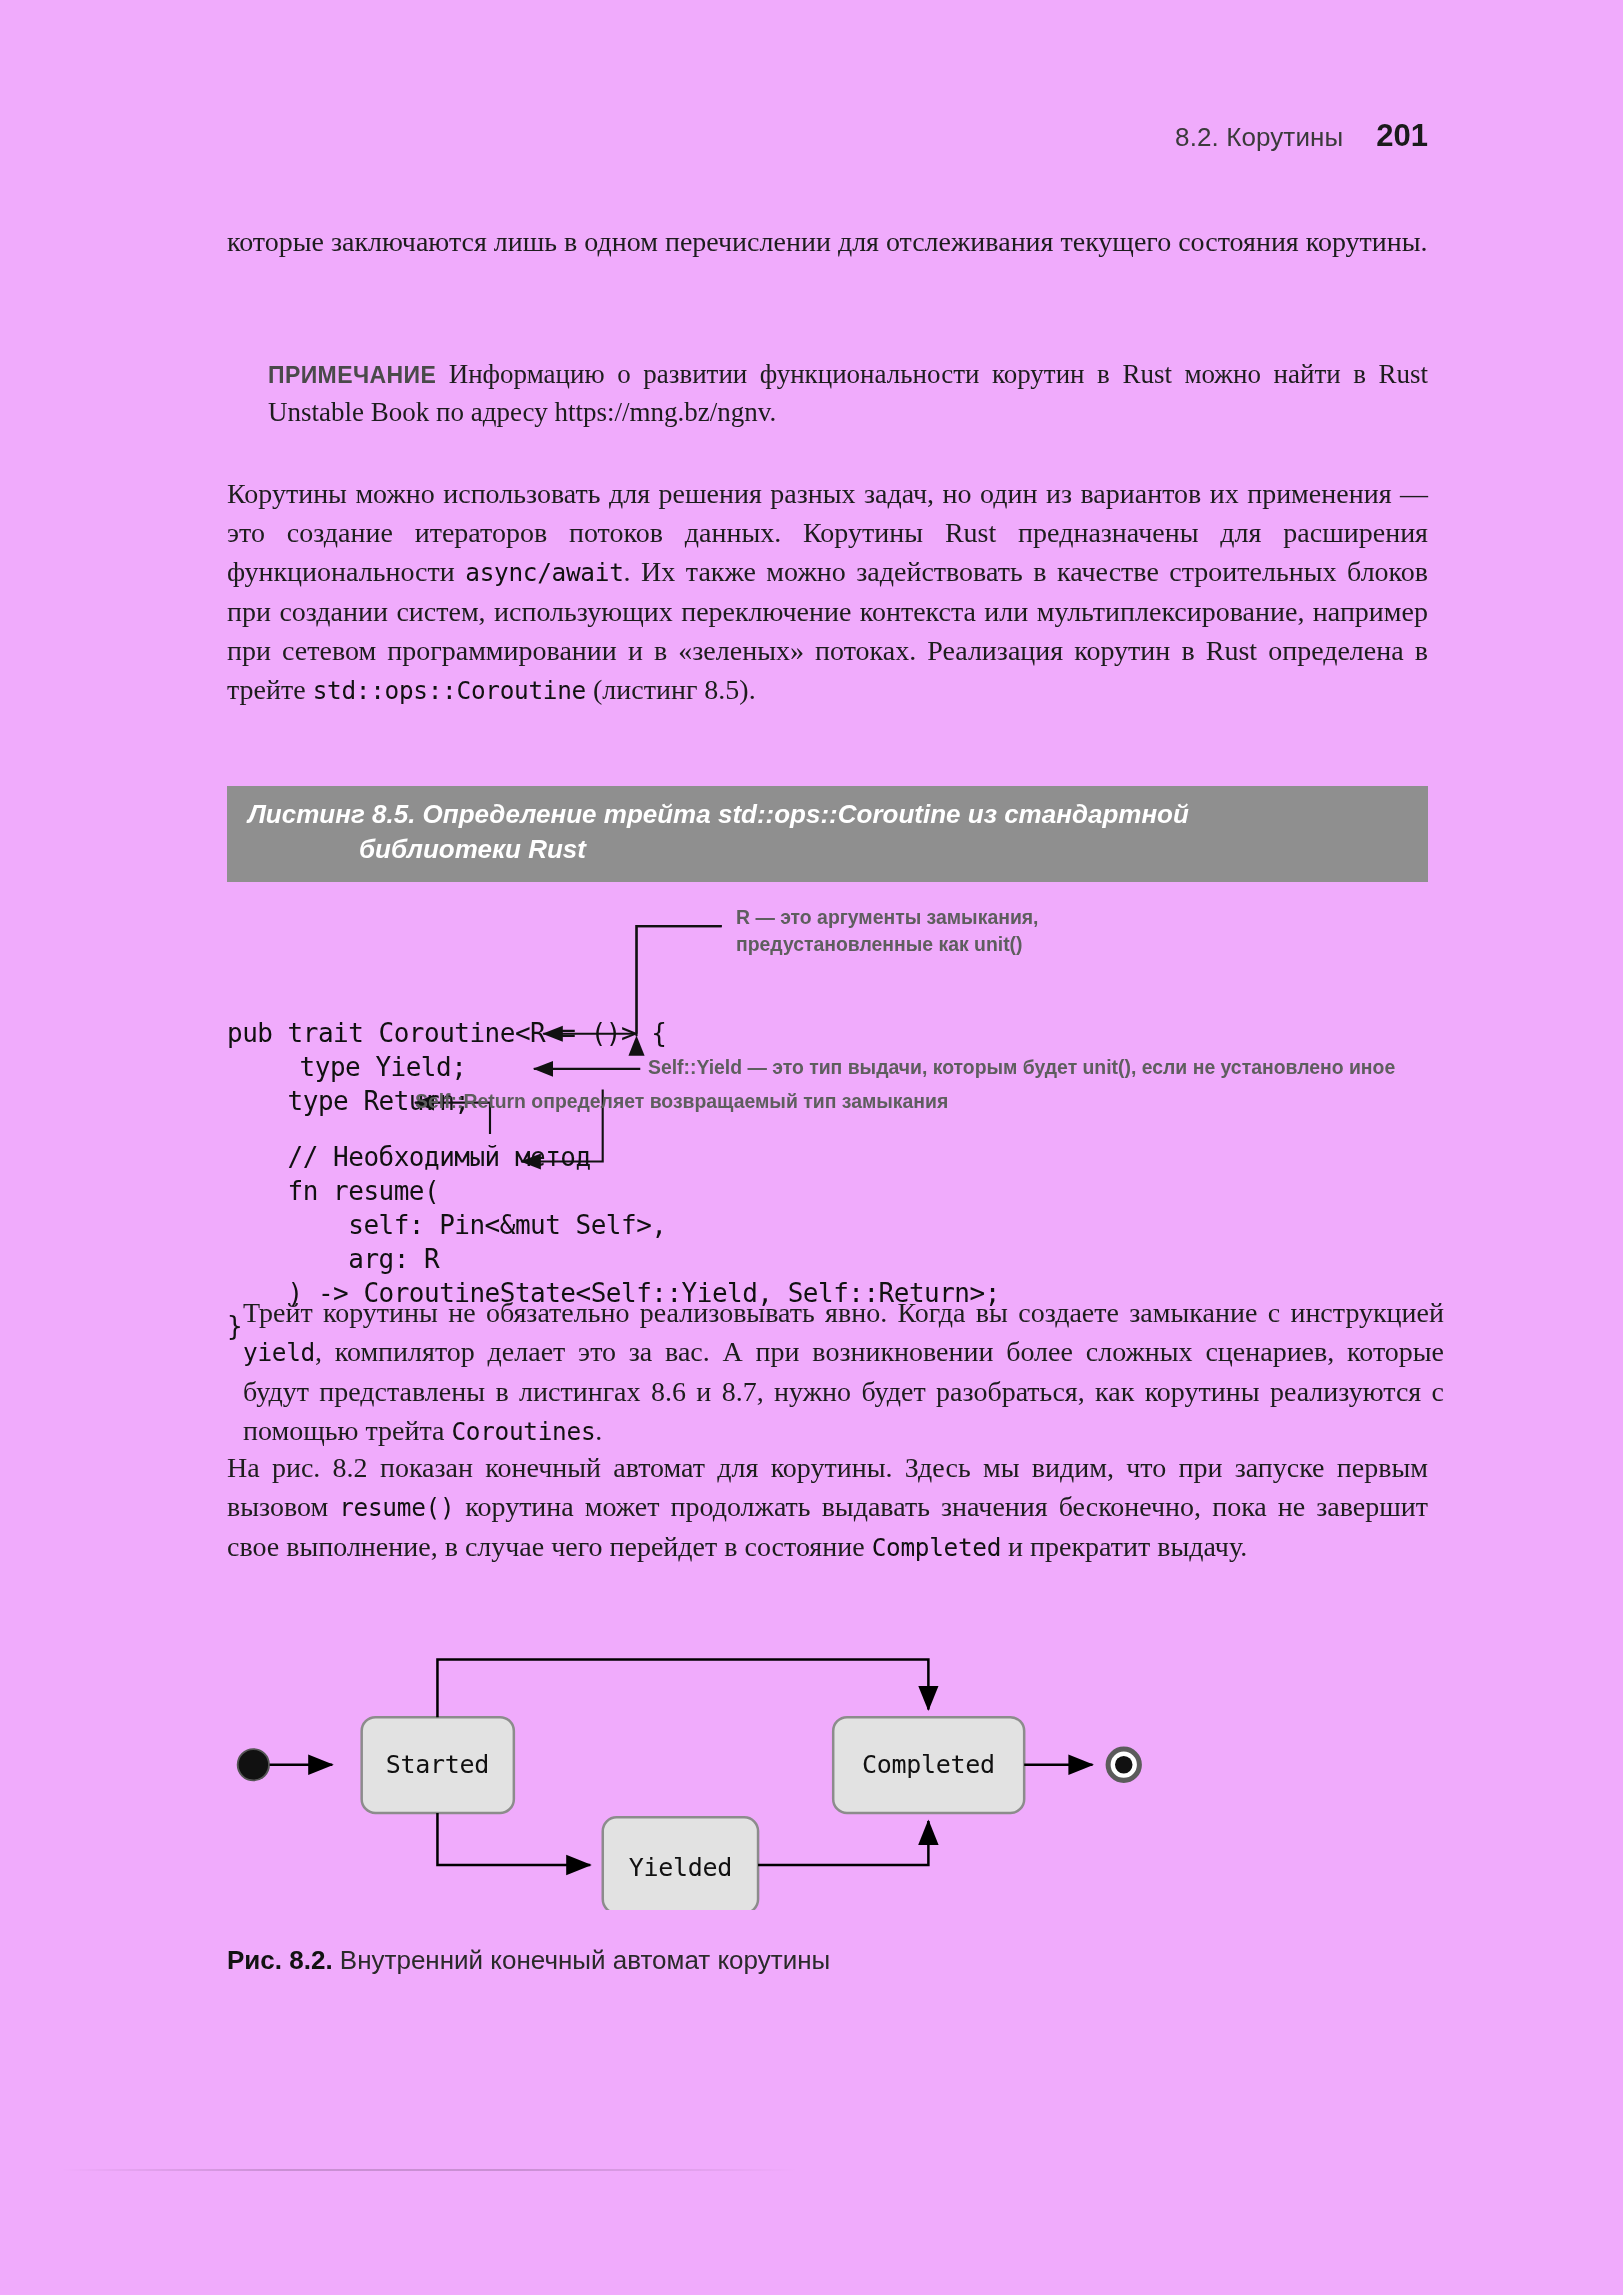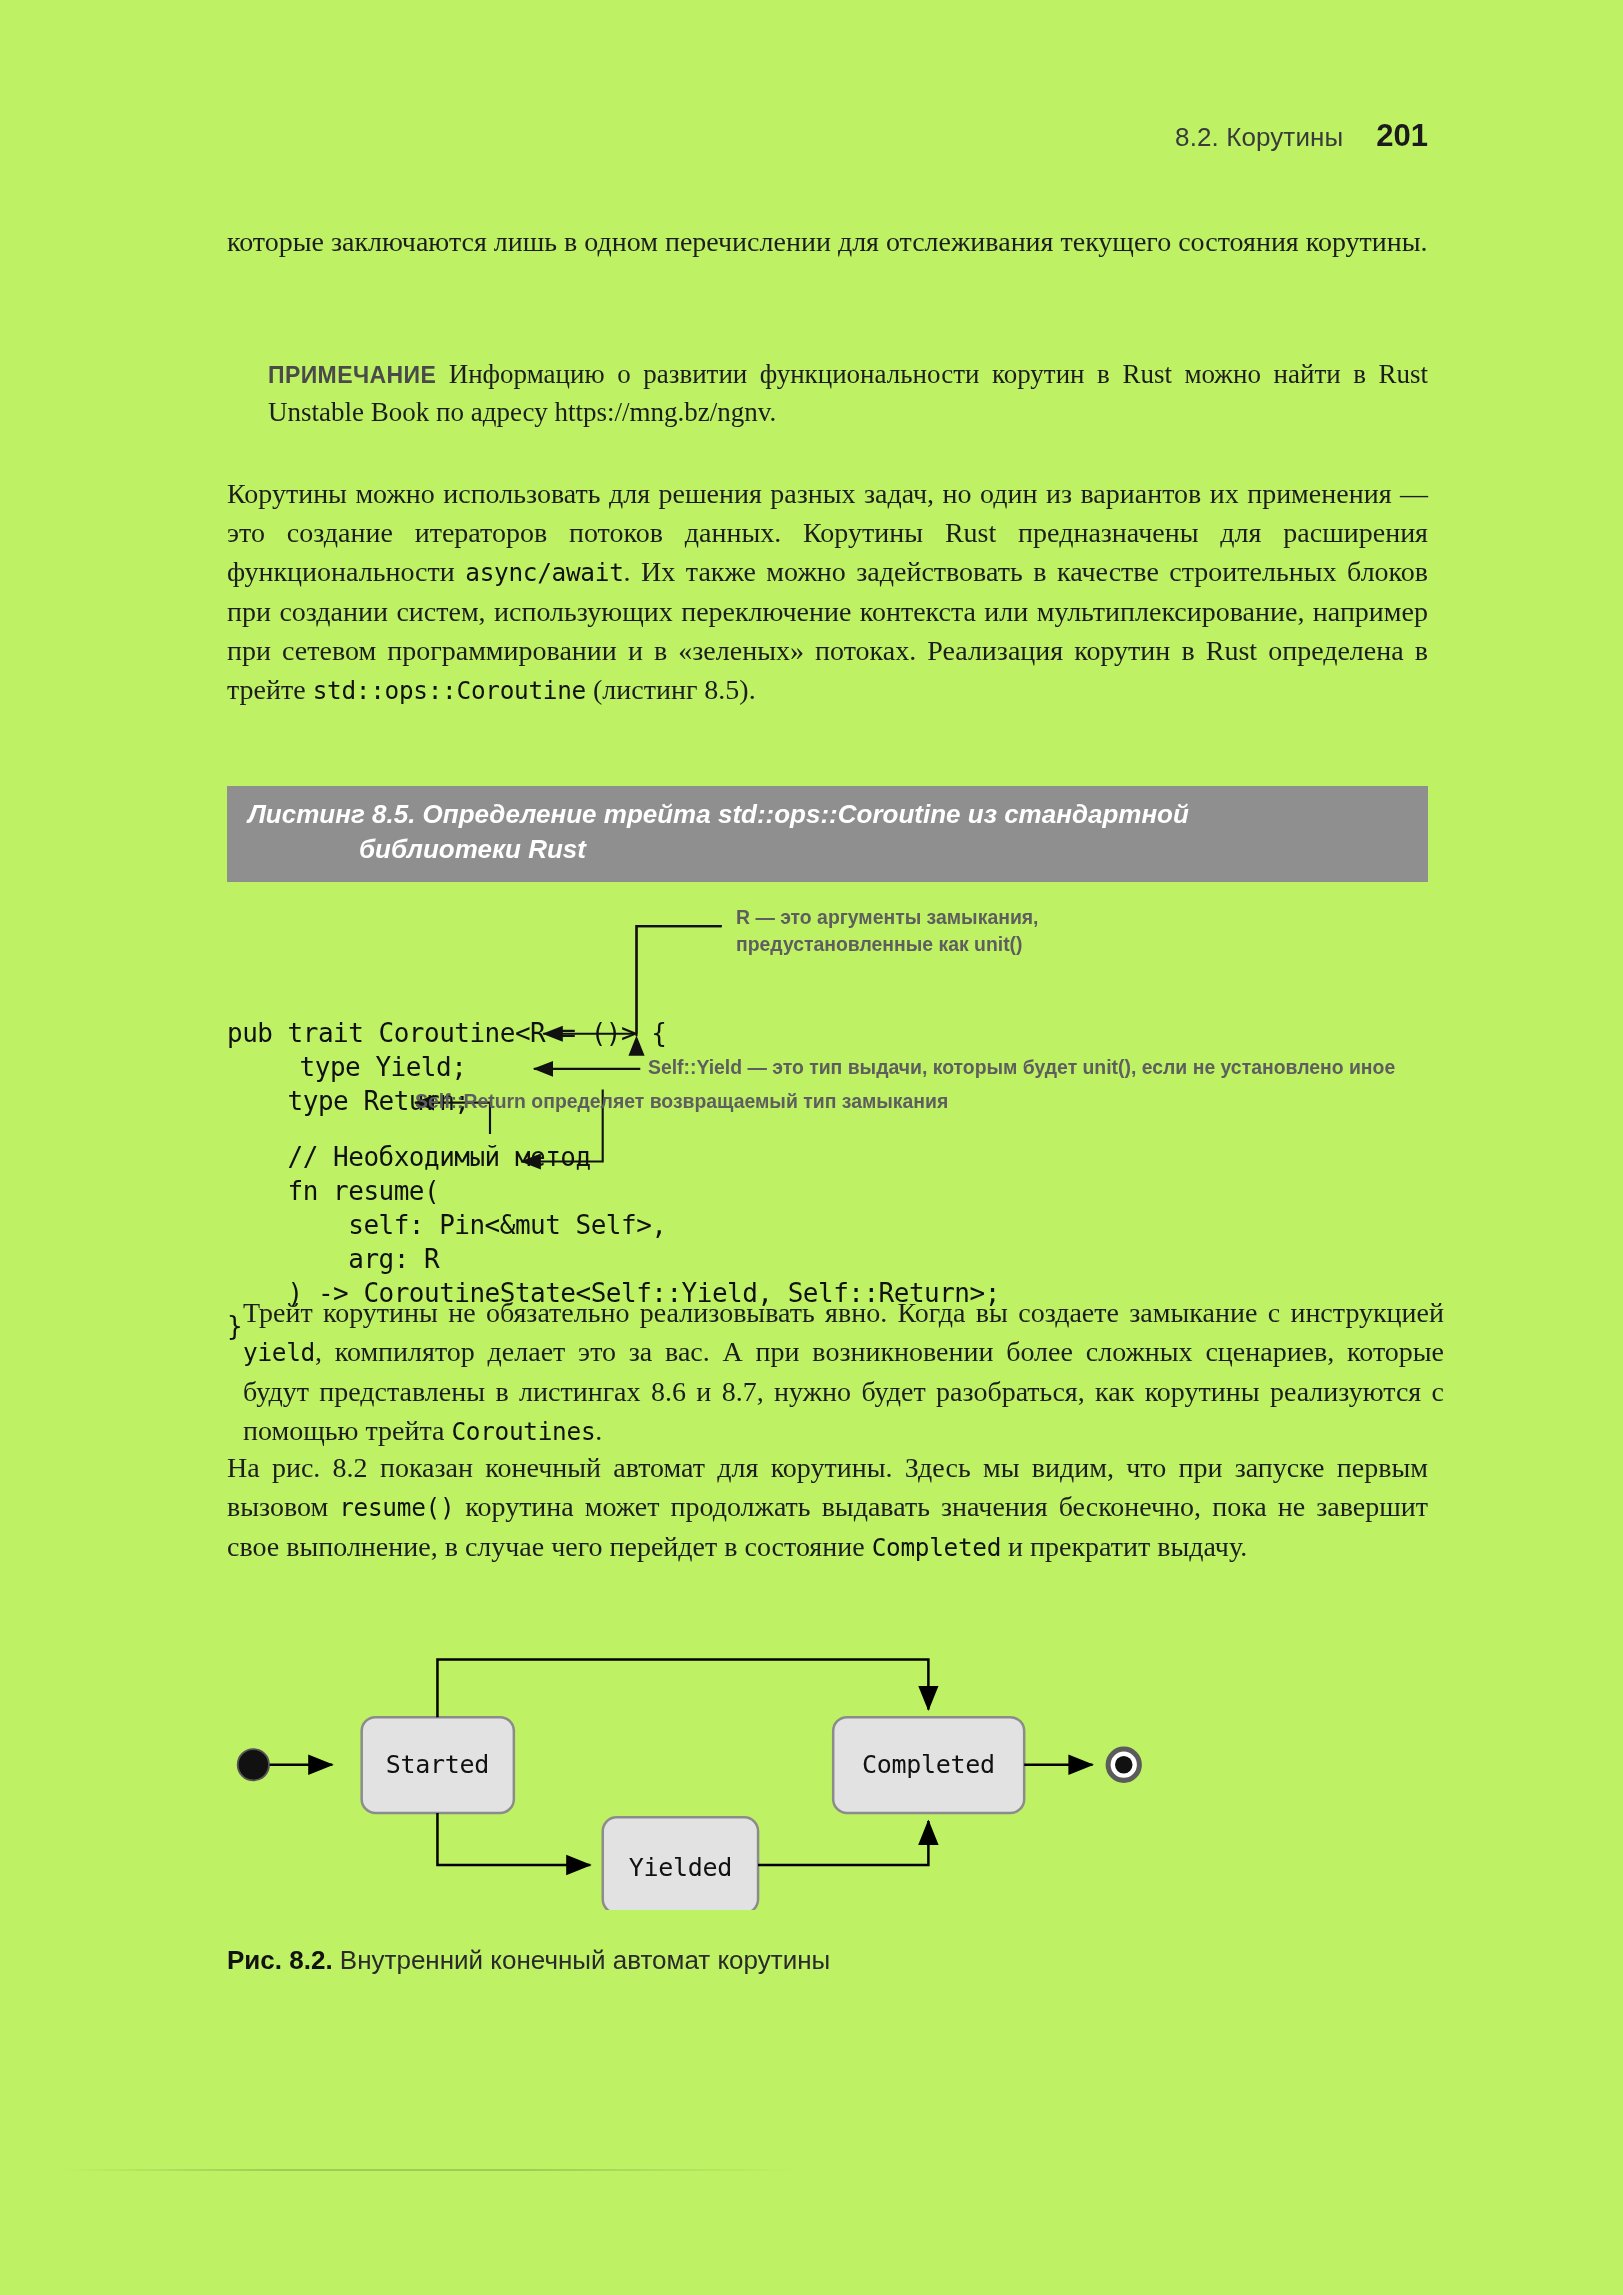--- a/index.html
+++ b/index.html
@@ -4,21 +4,21 @@
 <style>
   html, body {
     margin: 0;
     padding: 0;
     background: #ffffff;
   }
   .page {
     position: relative;
     width: 1623px;
     height: 2295px;
-    background: #bef264;
+    background: #f0abfc;
     font-family: "Liberation Serif", serif;
     overflow: hidden;
   }
 
   
   .running-head {
     position: absolute;
     left: 225px;
     top: 118px;
     width: 1203px;

